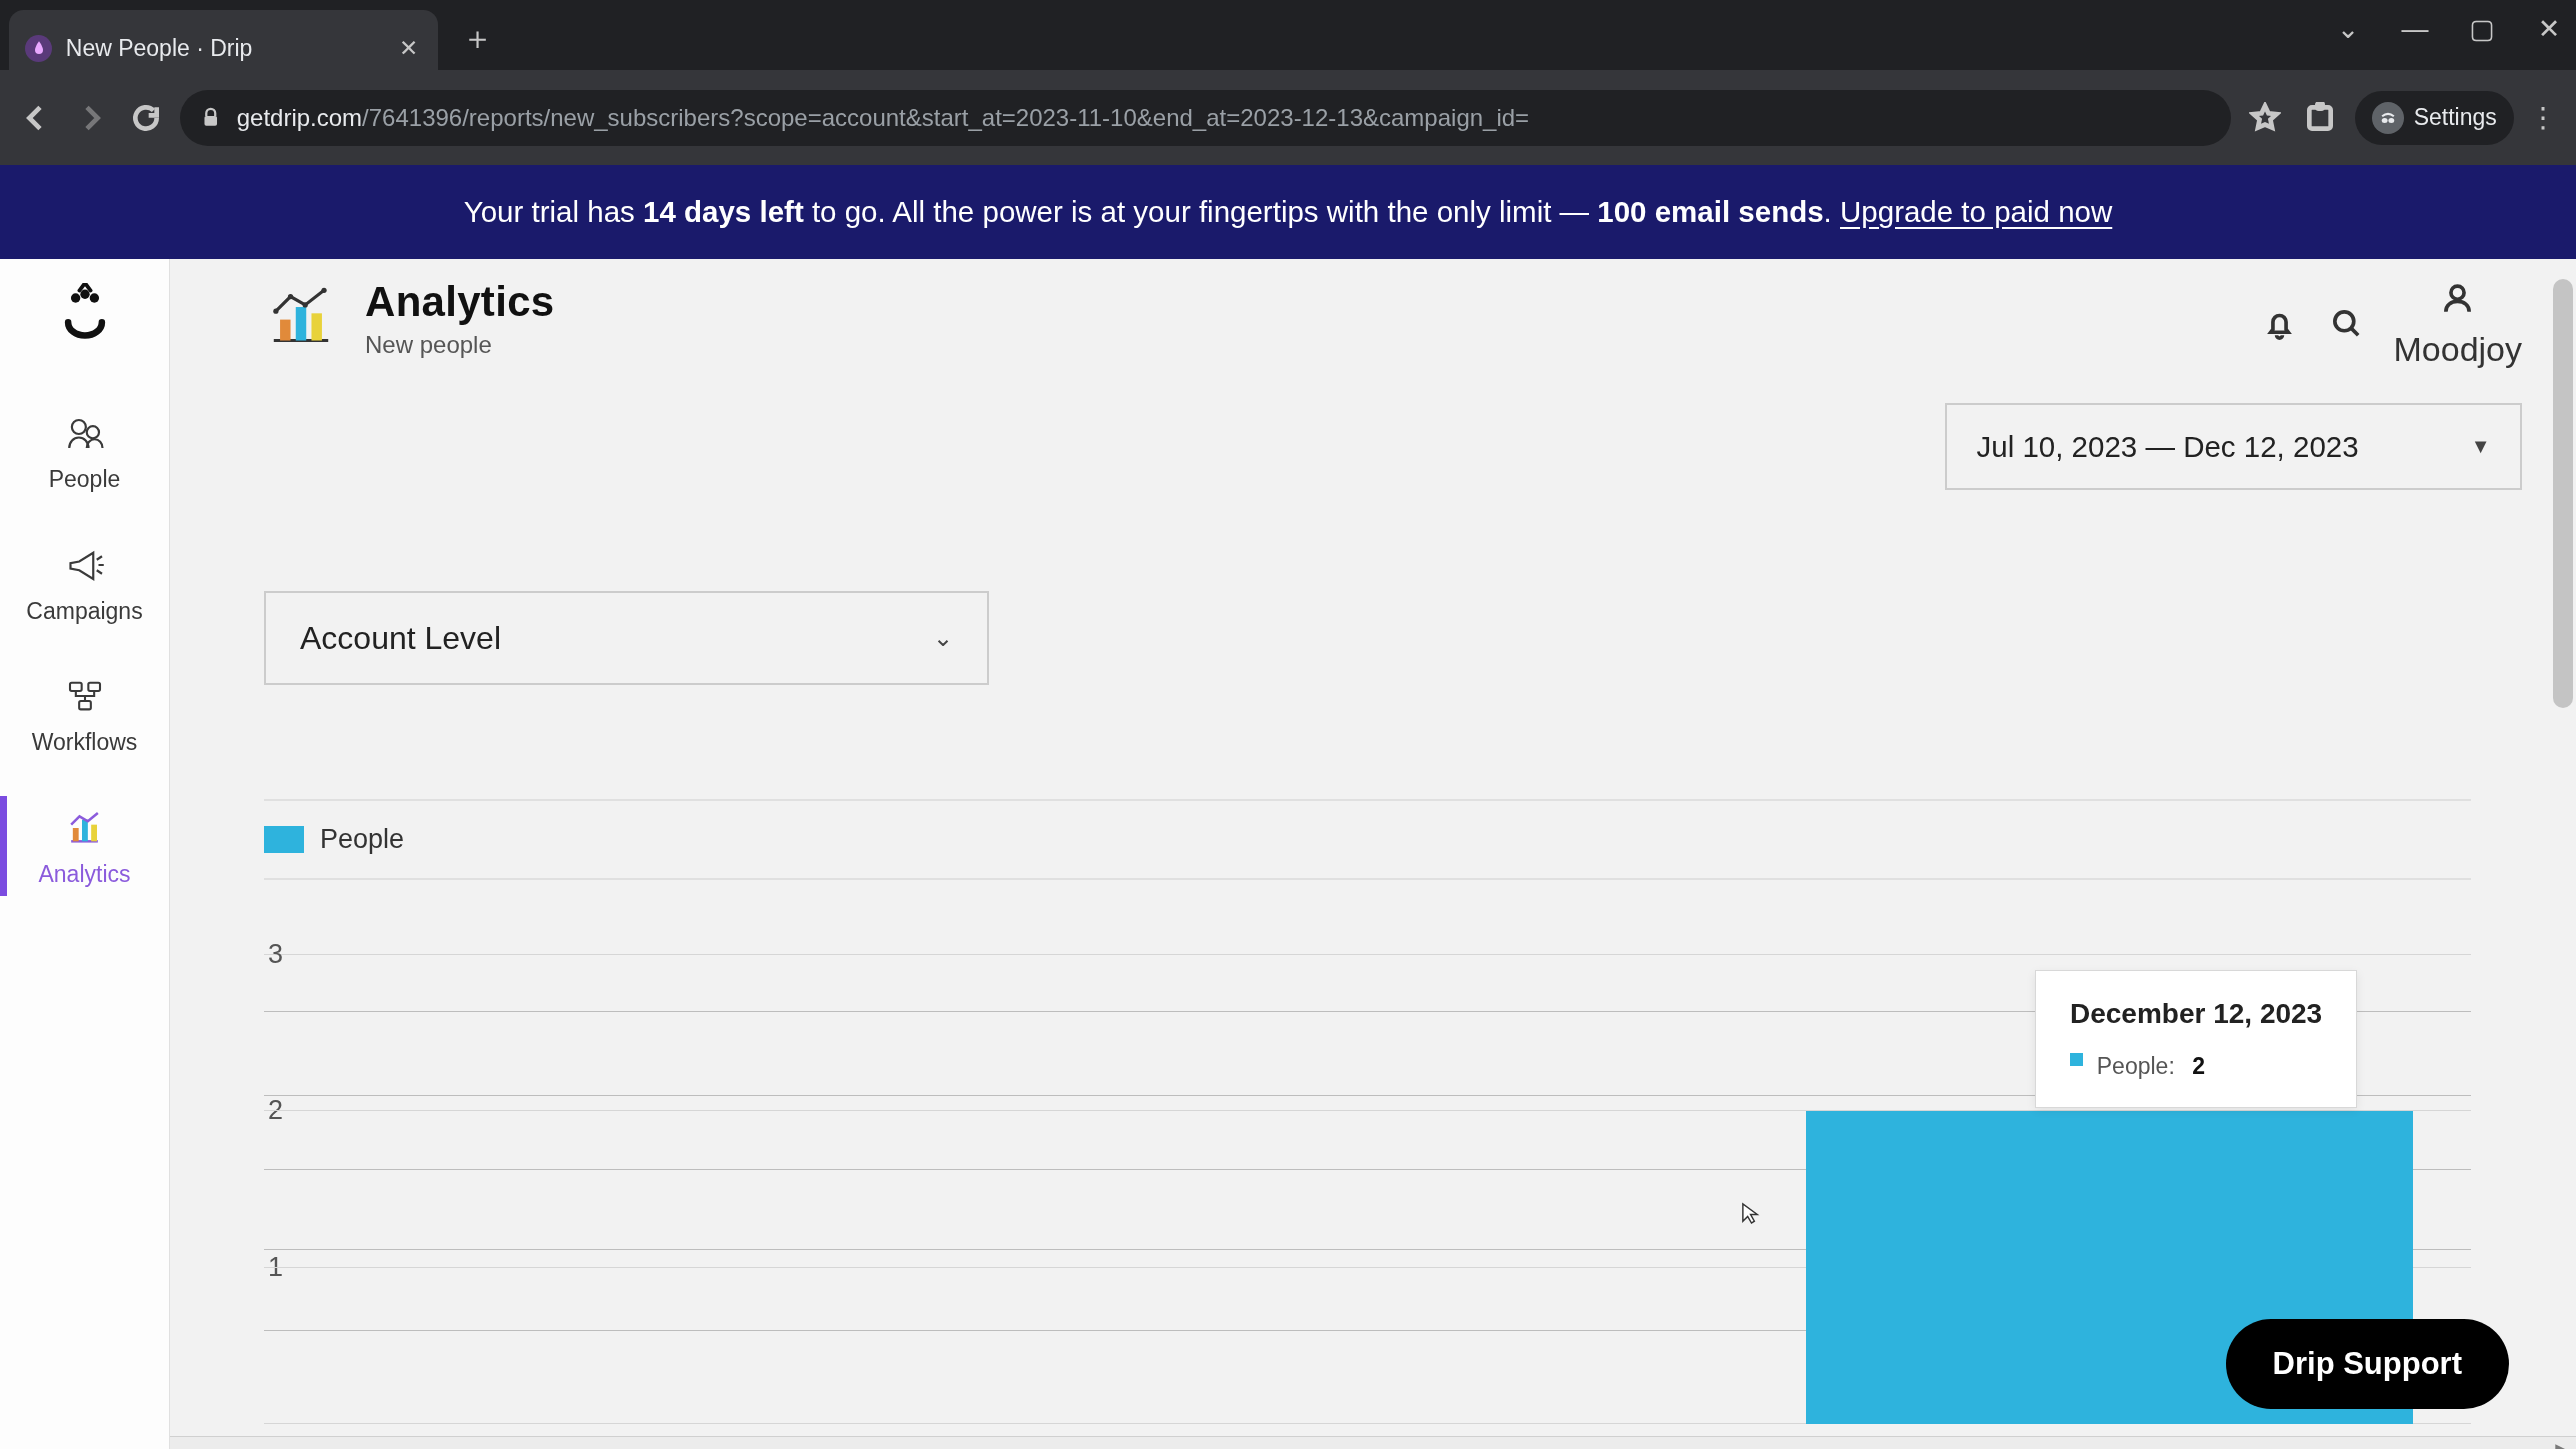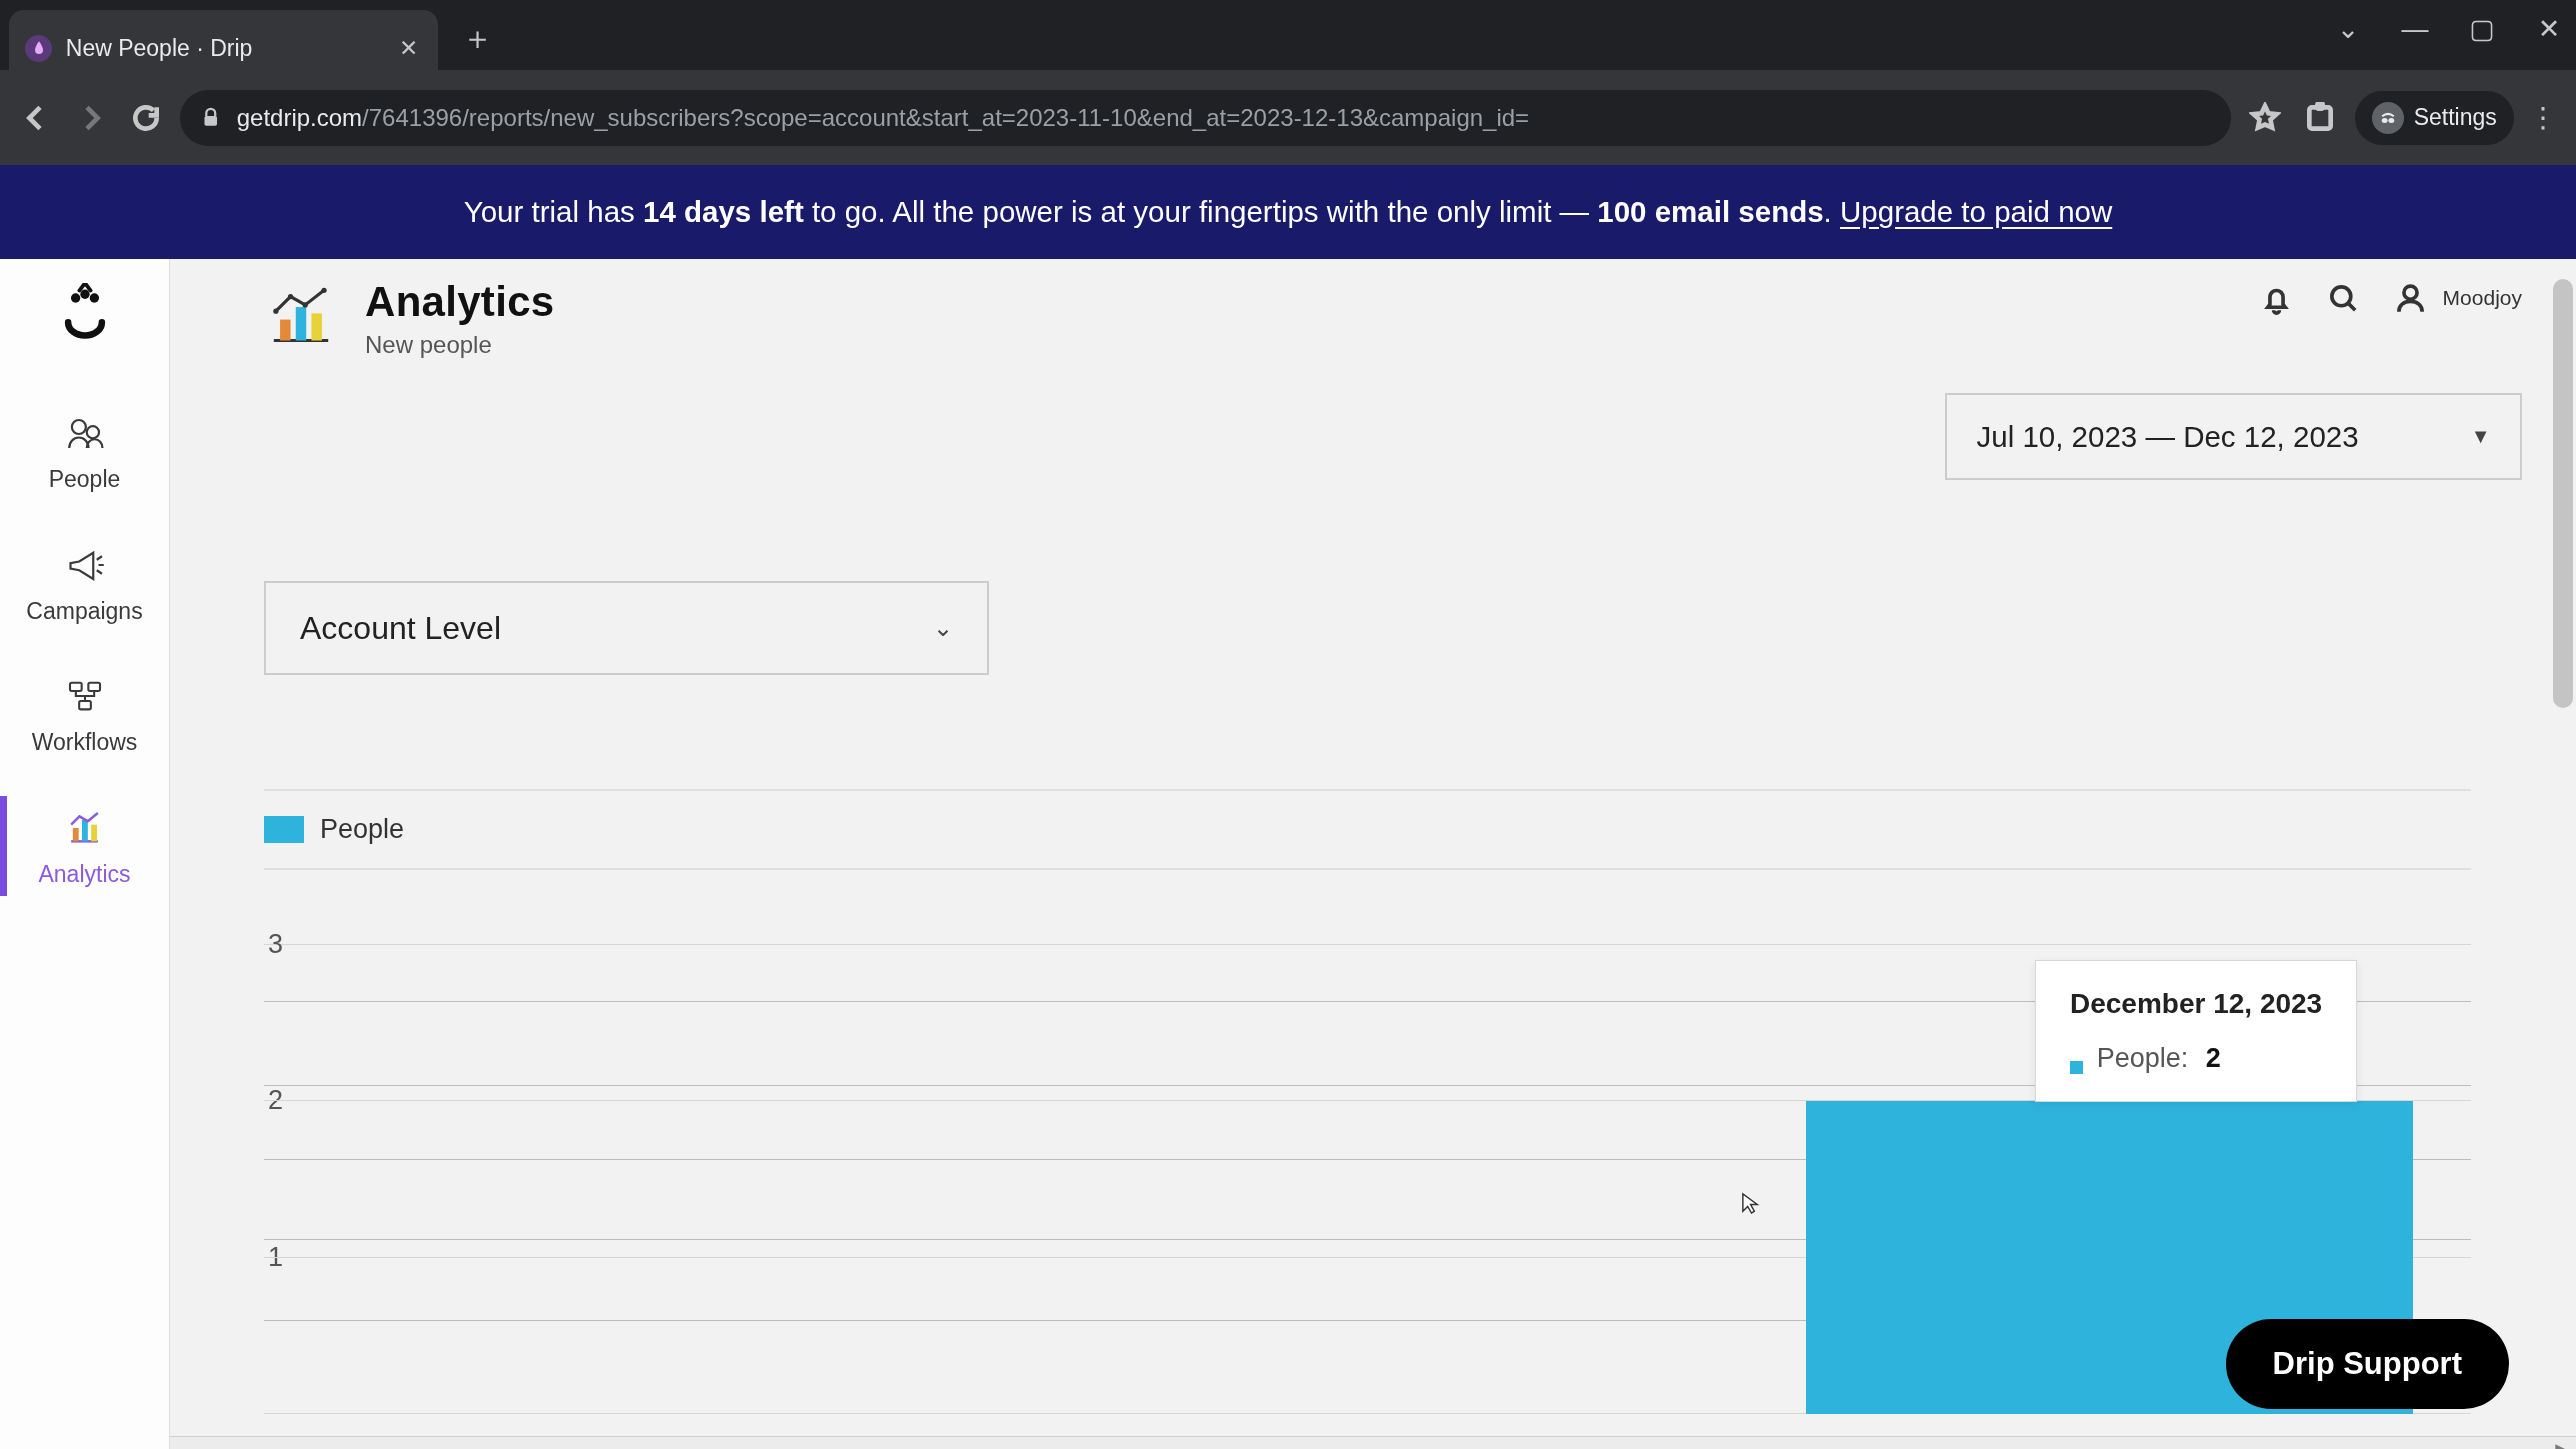--- a/index.html
+++ b/index.html
@@ -184,21 +184,21 @@
 
   .page-header {
     display:flex; align-items:flex-start; justify-content:space-between;
   }
   .page-title-block { display:flex; align-items:center; gap:27px; }
   .page-title-text h1 { margin:0; font-size: 42px; font-weight: 800; color: var(--text-heading); letter-spacing:0.3px;}
   .page-title-text .sub { font-size: 24px; color: var(--text-sub); margin-top: 5.4px;}
   .header-actions { display:flex; align-items:center; gap:27px; }
   .ha-icon { width:40px; height:40px; display:flex; align-items:center; justify-content:center; color:#333; }
   .ha-icon svg { width:35px; height:35px; stroke: currentColor; fill:none; stroke-width:2.5; }
-  .ha-user { display:flex; align-items:center; gap:12px; font-size:21px; color:#333; }
+  .ha-user { display:flex; align-items:center; gap:12px; font-size:34px; color:#333;flex-direction:column; }
 
   .date-range {
     margin-top: 34px;
     margin-left:auto;
     width: 577px;
     height: 87px;
     border: 2px solid var(--border-input);
     background: #fff0;
     display:flex; align-items:center; justify-content:space-between;
     padding: 0 29.5px;
@@ -253,21 +253,21 @@
   .chart-tooltip {
     position:absolute;
     background:#fff;
     border:1.3px solid var(--tooltip-border);
     padding: 27px 34px;
     box-shadow: 0 2.7px 9.4px rgba(0,0,0,0.08);
     font-size: 27px; color:#222;
     z-index:5;
   }
   .chart-tooltip .tt-title { font-weight:700; margin-bottom: 23px; font-size:28px;}
-  .chart-tooltip .tt-row { display:flex; align-items:flex-end; gap:13.4px; color:#555; font-size:27px;}
+  .chart-tooltip .tt-row { display:flex; align-items:flex-start; gap:13.4px; color:#555; font-size:23px;}
   .chart-tooltip .tt-sw { width:13.4px; height:13.4px; background: var(--chart-bar); }
   .chart-tooltip .tt-val { color:#111; font-weight:700; margin-left:4px;}
 
   .support-pill {
     position:absolute; right: 67px; bottom: 54px;
     background: var(--support-bg); color:#fff;
     font-size: 31px; font-weight:700;
     padding: 27px 47px; border-radius: 51px;
     z-index:10;
   }

